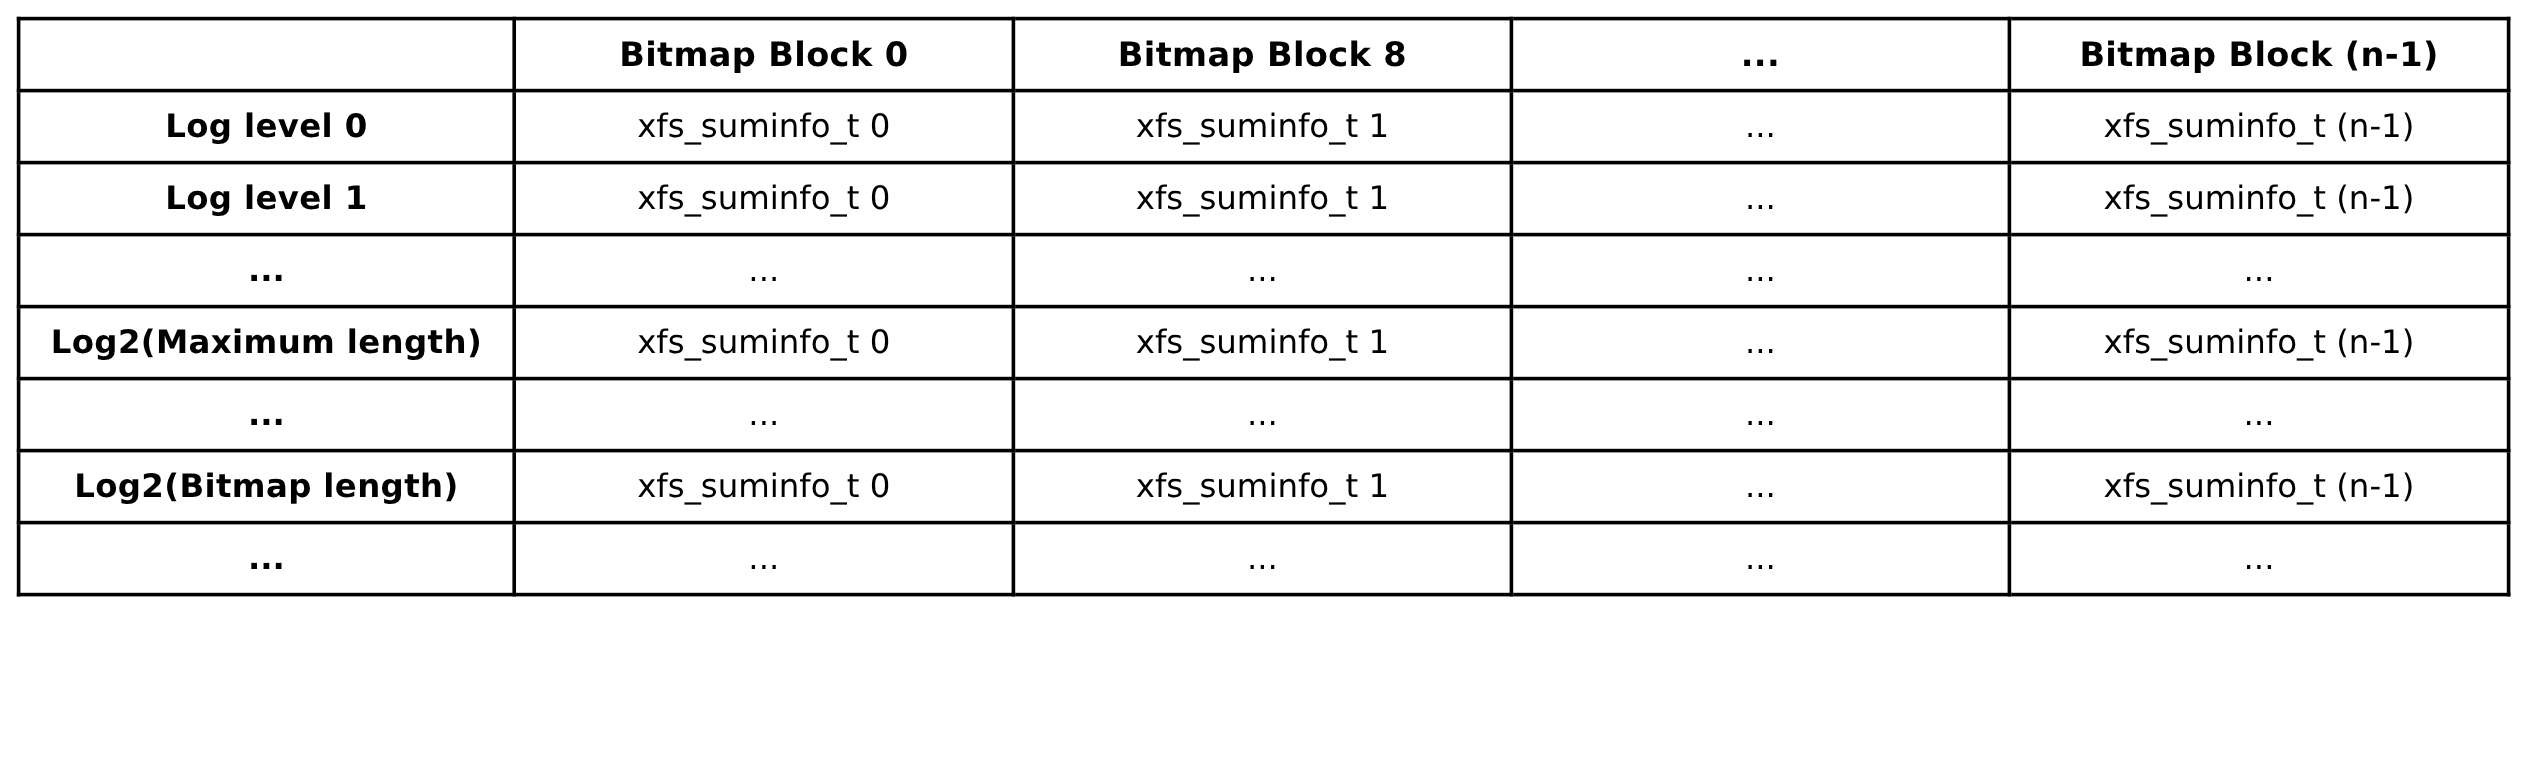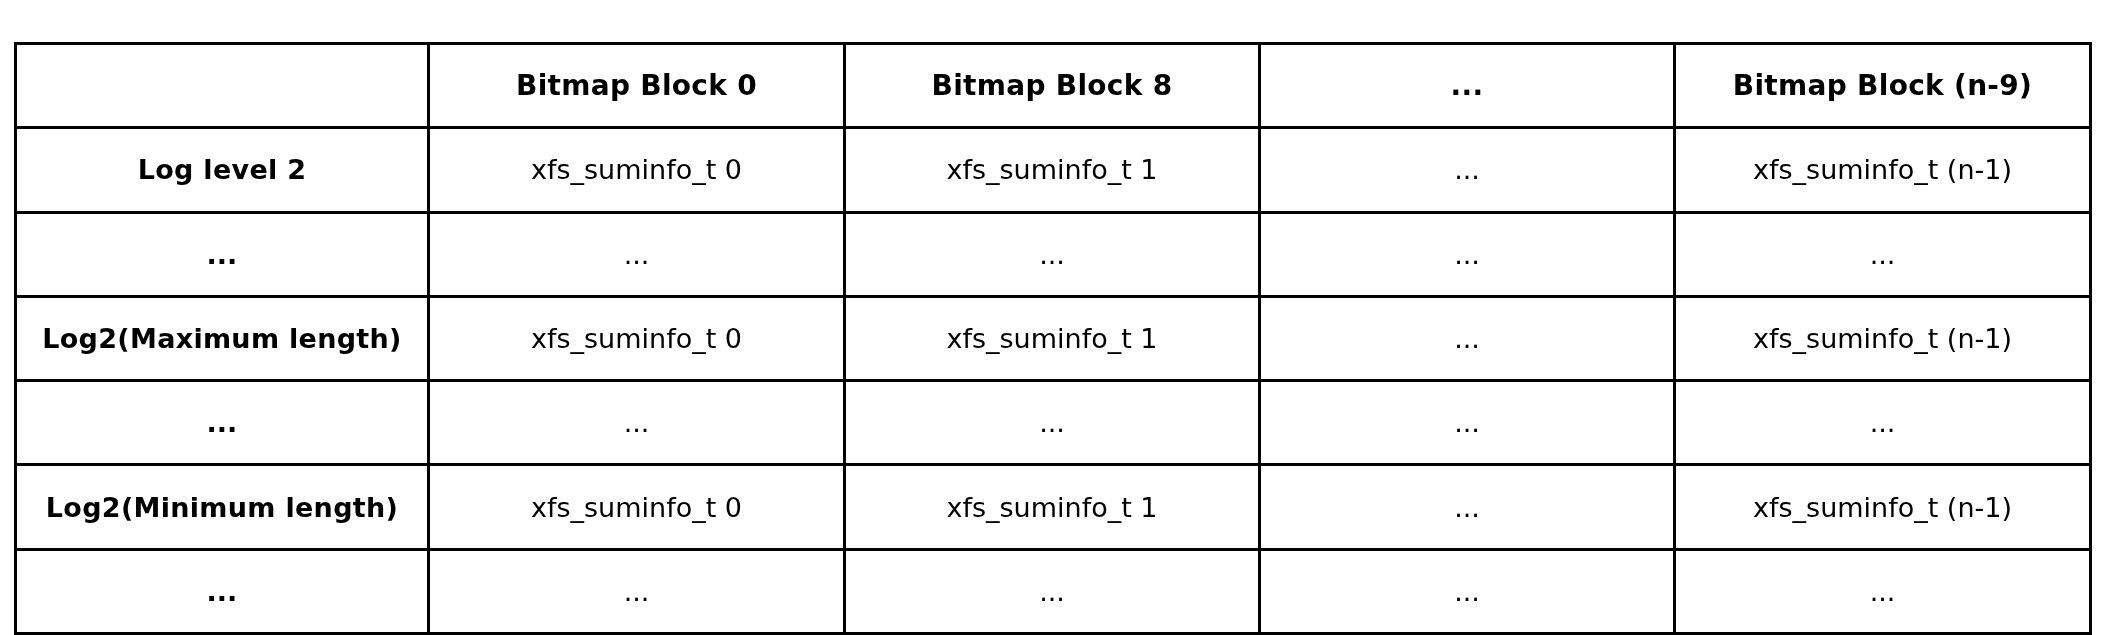--- a/index.html
+++ b/index.html
@@ -21,23 +21,22 @@
     left: 14px;
     top: 14px;
     width: 2075px;
     height: 607px;
   }
 
   table.sum-table {
     border-collapse: collapse;
     table-layout: fixed;
     width: 2075px;
-    height: 593px;
+    height: 442px;
     border: 3px solid #000000;
-    margin-top: 28px;
   }
 
   table.sum-table td {
     border: 3px solid #000000;
     text-align: center;
     vertical-align: middle;
     padding: 0 6px;
     background: #ffffff;
   }
 
@@ -92,24 +91,31 @@
         <col class="c2">
         <col class="c3">
         <col class="c4">
     </colgroup>
     <tbody id="table-body">
         <tr class="r-head">
           <td class="head"></td>
           <td class="head">Bitmap Block 0</td>
           <td class="head">Bitmap Block 8</td>
           <td class="head">...</td>
-          <td class="head">Bitmap Block (n-9)</td>
+          <td class="head">Bitmap Block (n-1)</td>
         </tr>
         <tr class="r-norm">
-          <td class="label">Log level 2</td>
+          <td class="label">Log level 0</td>
+          <td class="value">xfs_suminfo_t 0</td>
+          <td class="value">xfs_suminfo_t 1</td>
+          <td class="ellipsis-mid">...</td>
+          <td class="value">xfs_suminfo_t (n-1)</td>
+        </tr>
+        <tr class="r-norm">
+          <td class="label">Log level 1</td>
           <td class="value">xfs_suminfo_t 0</td>
           <td class="value">xfs_suminfo_t 1</td>
           <td class="ellipsis-mid">...</td>
           <td class="value">xfs_suminfo_t (n-1)</td>
         </tr>
         <tr class="r-ell">
           <td class="ellipsis-low">...</td>
           <td class="ellipsis-mid">...</td>
           <td class="ellipsis-mid">...</td>
           <td class="ellipsis-mid">...</td>
@@ -123,21 +129,21 @@
           <td class="value hl">xfs_suminfo_t (n-1)</td>
         </tr>
         <tr class="r-ell">
           <td class="ellipsis-low">...</td>
           <td class="ellipsis-mid hl">...</td>
           <td class="ellipsis-mid hl">...</td>
           <td class="ellipsis-mid hl">...</td>
           <td class="ellipsis-mid hl">...</td>
         </tr>
         <tr class="r-norm">
-          <td class="label">Log2(Minimum length)</td>
+          <td class="label">Log2(Bitmap length)</td>
           <td class="value hl">xfs_suminfo_t 0</td>
           <td class="value hl">xfs_suminfo_t 1</td>
           <td class="ellipsis-mid hl">...</td>
           <td class="value hl">xfs_suminfo_t (n-1)</td>
         </tr>
         <tr class="r-ell">
           <td class="ellipsis-low">...</td>
           <td class="ellipsis-mid">...</td>
           <td class="ellipsis-mid">...</td>
           <td class="ellipsis-mid">...</td>

